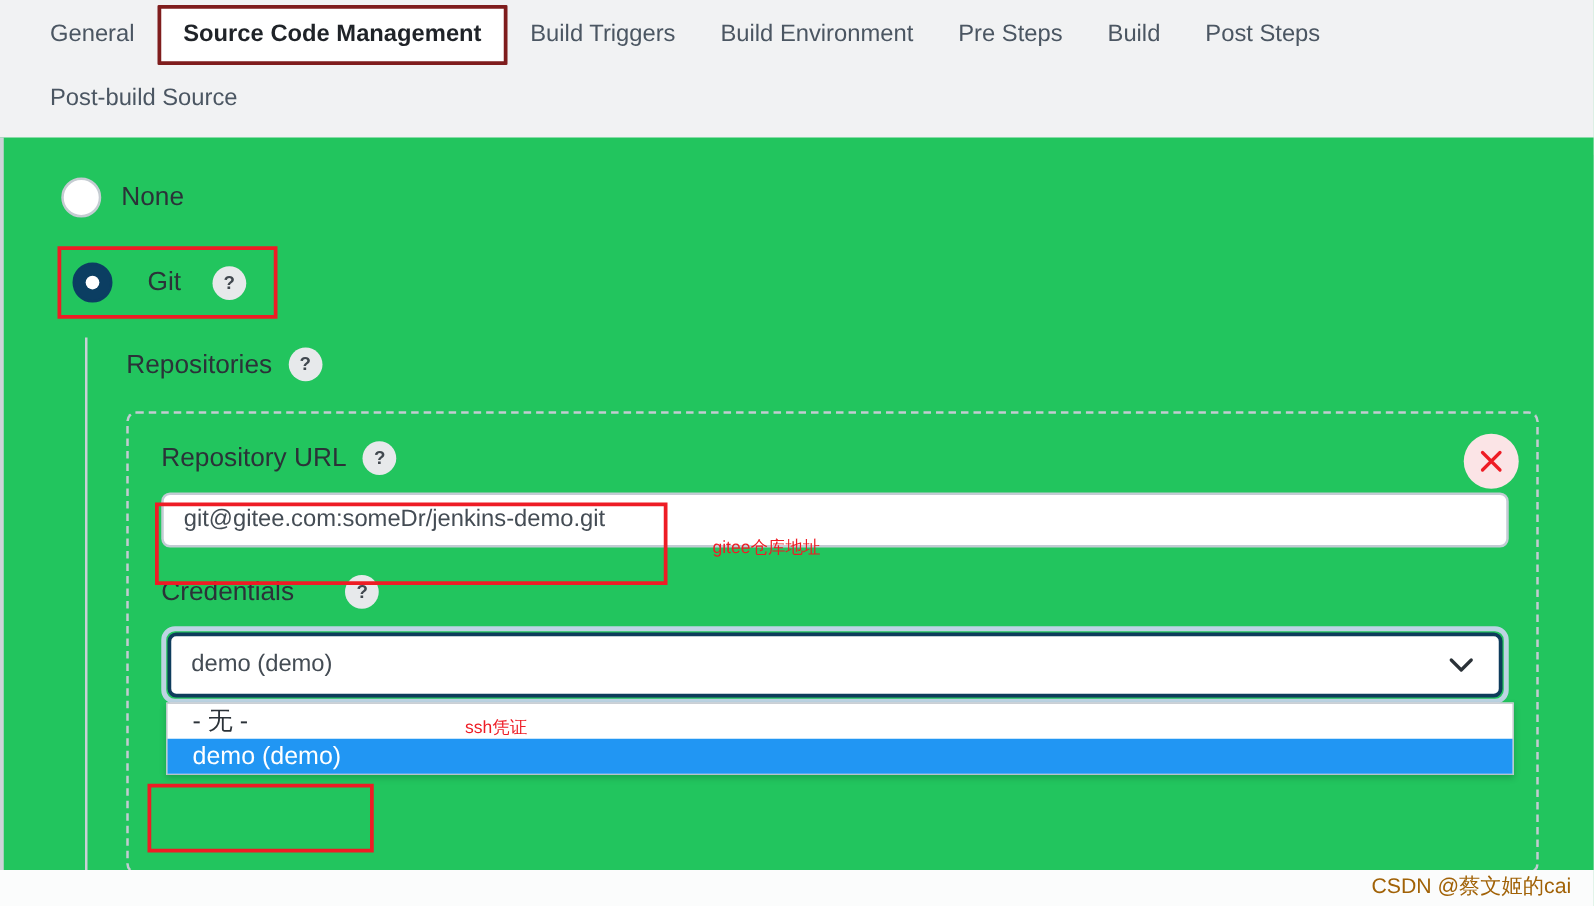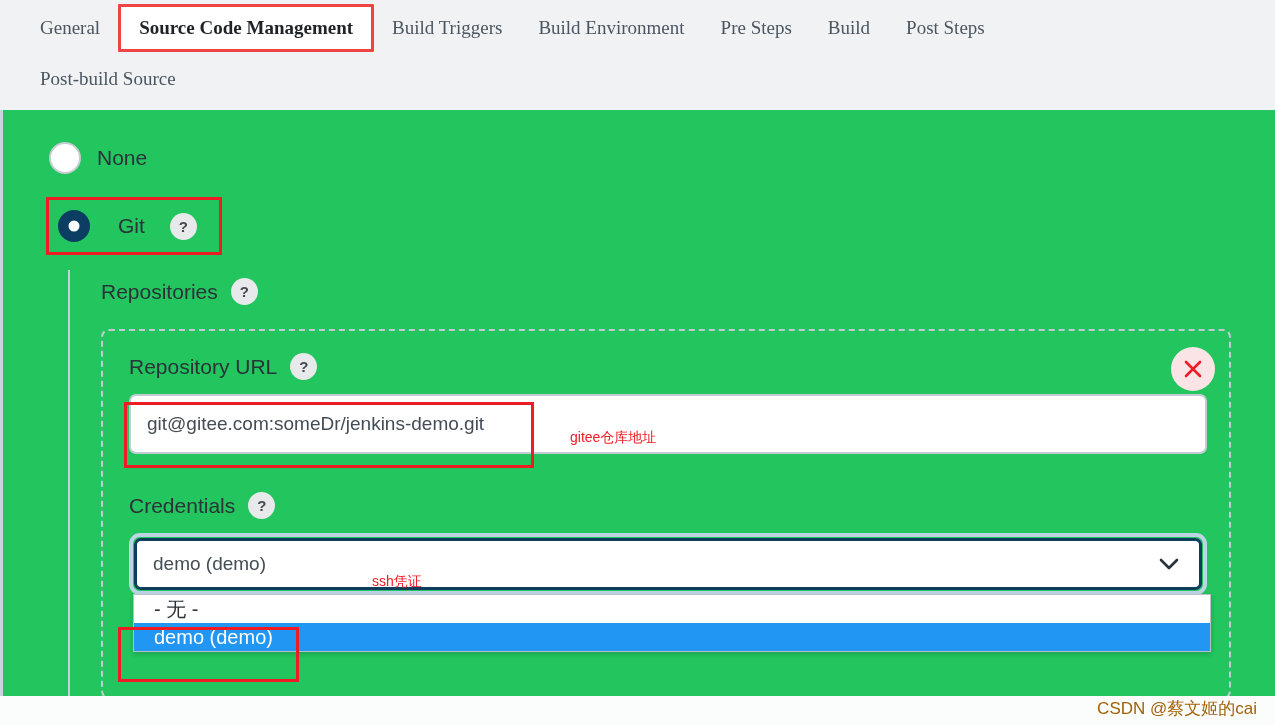--- a/index.html
+++ b/index.html
@@ -14,40 +14,39 @@
   }
 
   
   .tabbar {
     position: absolute;
     left: 0; top: 0;
     width: 1275px;
     height: 124px;
     background: #f1f2f3;
     border-bottom: 1px solid #dfe2e5;
-    font-family: Liberation Serif, serif;
   }
   .tabrow {
     display: flex;
     align-items: center;
     height: 55px;
     padding-left: 22px;
   }
   .tab {
     font-size: 19px;
     color: #4b5662;
     padding: 8px 18px;
     white-space: nowrap;
     cursor: pointer;
   }
   .tab.active {
     font-weight: bold;
     color: #1f2328;
     background: #ffffff;
-    border: 3px solid #ef4444;
+    border: 3px solid #7f1d1d;
     padding: 10px 18px;
     border-radius: 1px;
   }
 
   
   .main {
     position: absolute;
     left: 0; top: 110px;
     width: 1275px;
     height: 586px;
@@ -138,21 +137,21 @@
   .field-label {
     display: flex;
     align-items: center;
     font-size: 21px;
     color: #2b3238;
   }
 
   .text-input {
     margin-top: 14px;
     width: 1078px;
-    height: 60px;
+    height: 44px;
     border: 2px solid #c3ccd4;
     border-radius: 7px;
     background: #ffffff;
     font-size: 19px;
     color: #444c54;
     padding: 12px 16px;
     font-family: "Liberation Sans", sans-serif;
     outline: none;
   }
 
@@ -300,21 +299,21 @@
       </div>
 
       
       <div class="field-label">
         <span>Repository URL</span>
         <span class="help">?</span>
       </div>
       <input class="text-input" type="text" value="git@gitee.com:someDr/jenkins-demo.git" style="">
 
       
-      <div class="field-label" style="margin-top:38px;">
+      <div class="field-label" style="margin-top:22px;gap:28px;">
         <span>Credentials</span>
         <span class="help">?</span>
       </div>
 
       <div class="select-wrap">
         <div class="select-ring">
           <div class="select-box">
             <span>demo (demo)</span>
             <svg class="chevron" viewBox="0 0 20 12">
               <path d="M2 2 L10 10 L18 2" stroke="#2b3238" stroke-width="2.6" fill="none" stroke-linecap="round" stroke-linejoin="round"></path>

